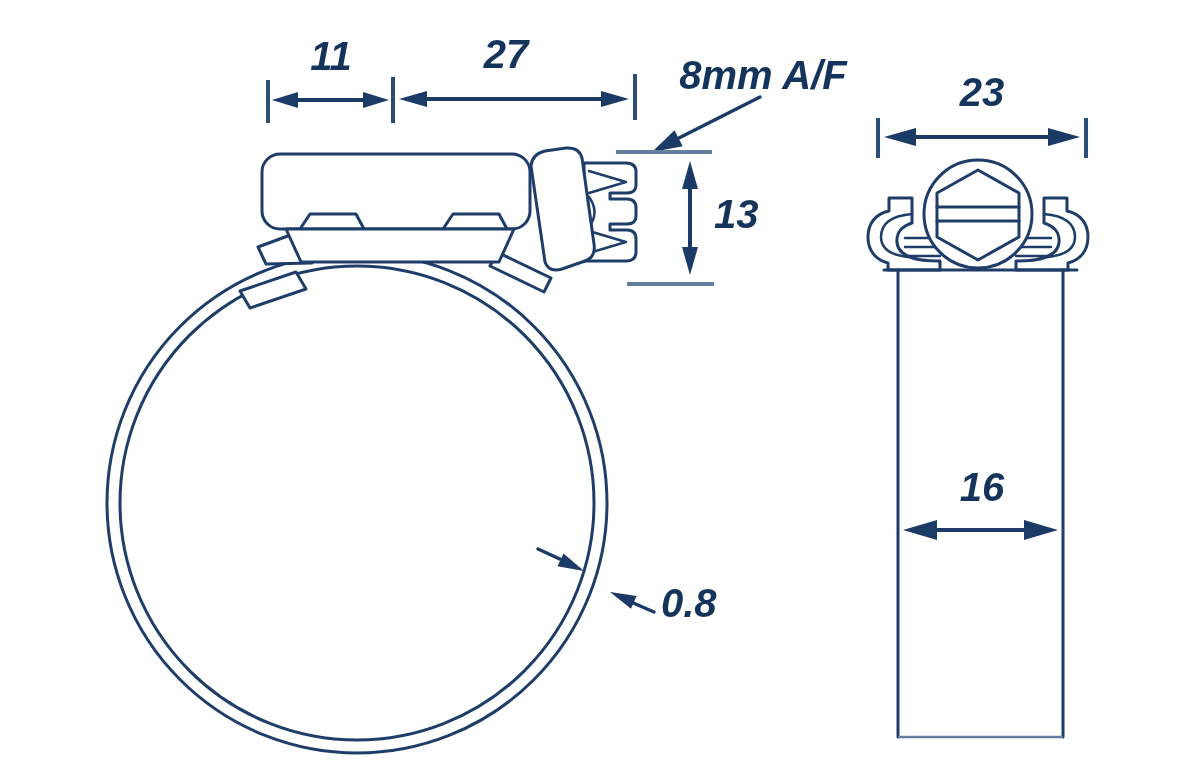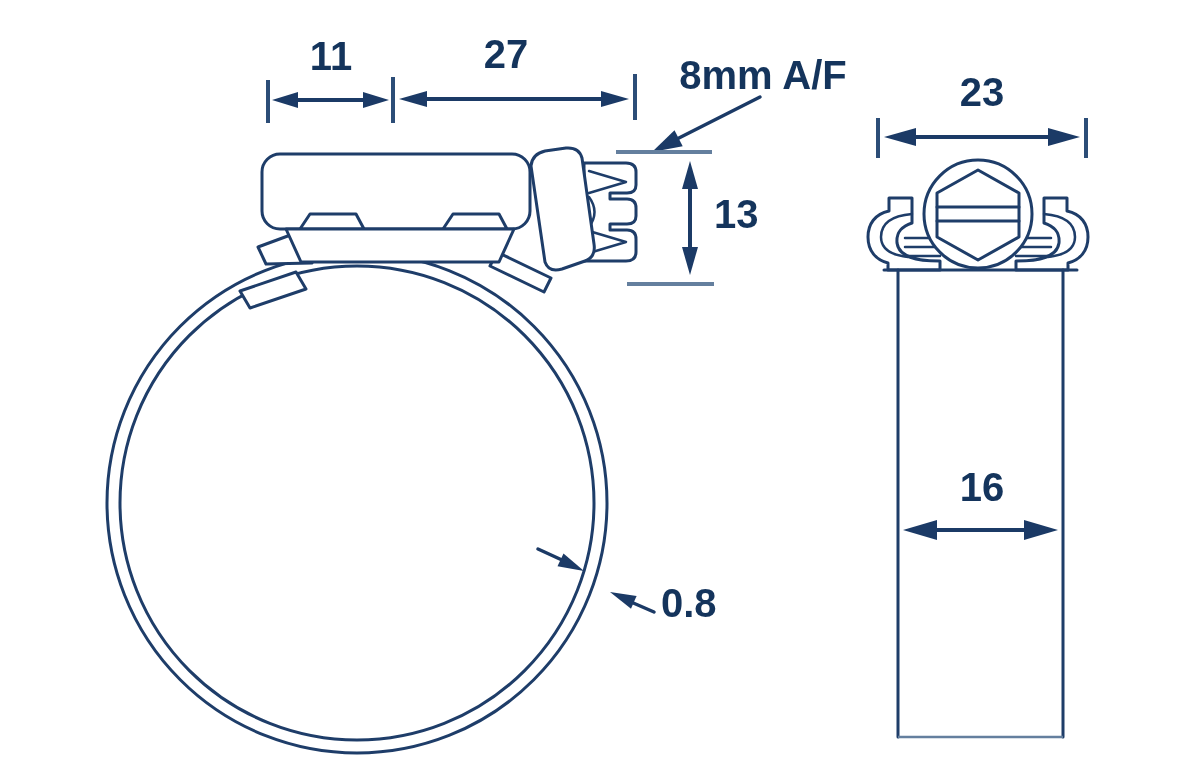--- a/index.html
+++ b/index.html
@@ -7,20 +7,21 @@
     padding: 0;
     background: #ffffff;
   }
   .stage {
     position: relative;
     width: 1200px;
     height: 780px;
     background: #ffffff;
     overflow: hidden;
     font-family: "Liberation Sans", sans-serif;
+    font-style: italic;
   }
   svg { display: block; }
 
   
   .ln   { stroke: #1e3d69; stroke-width: 3;   fill: none;    stroke-linecap: round; stroke-linejoin: round; }
   .ln2  { stroke: #1e3d69; stroke-width: 2.5; fill: none;    stroke-linecap: round; stroke-linejoin: round; }
   .lnf  { stroke: #1e3d69; stroke-width: 3;   fill: #ffffff; stroke-linejoin: round; }
 
   
   .dim   { stroke: #1b3a66; stroke-width: 4;   fill: none; stroke-linecap: butt; }

